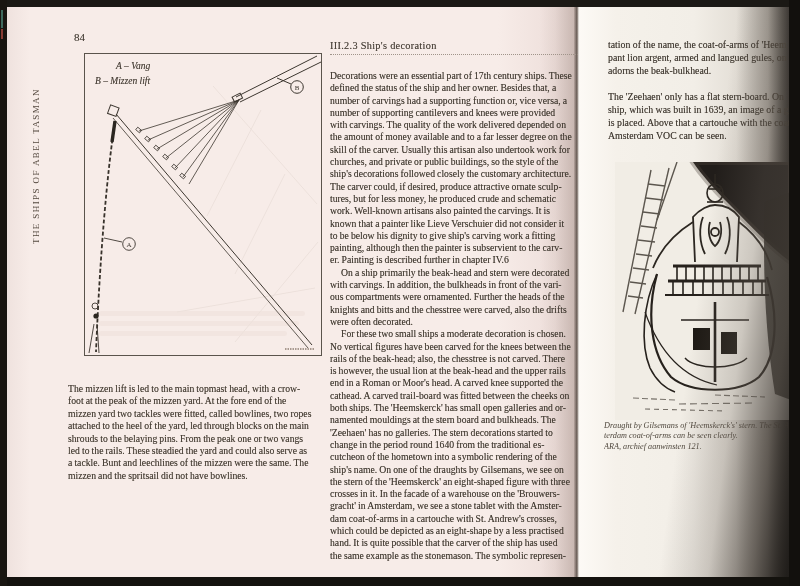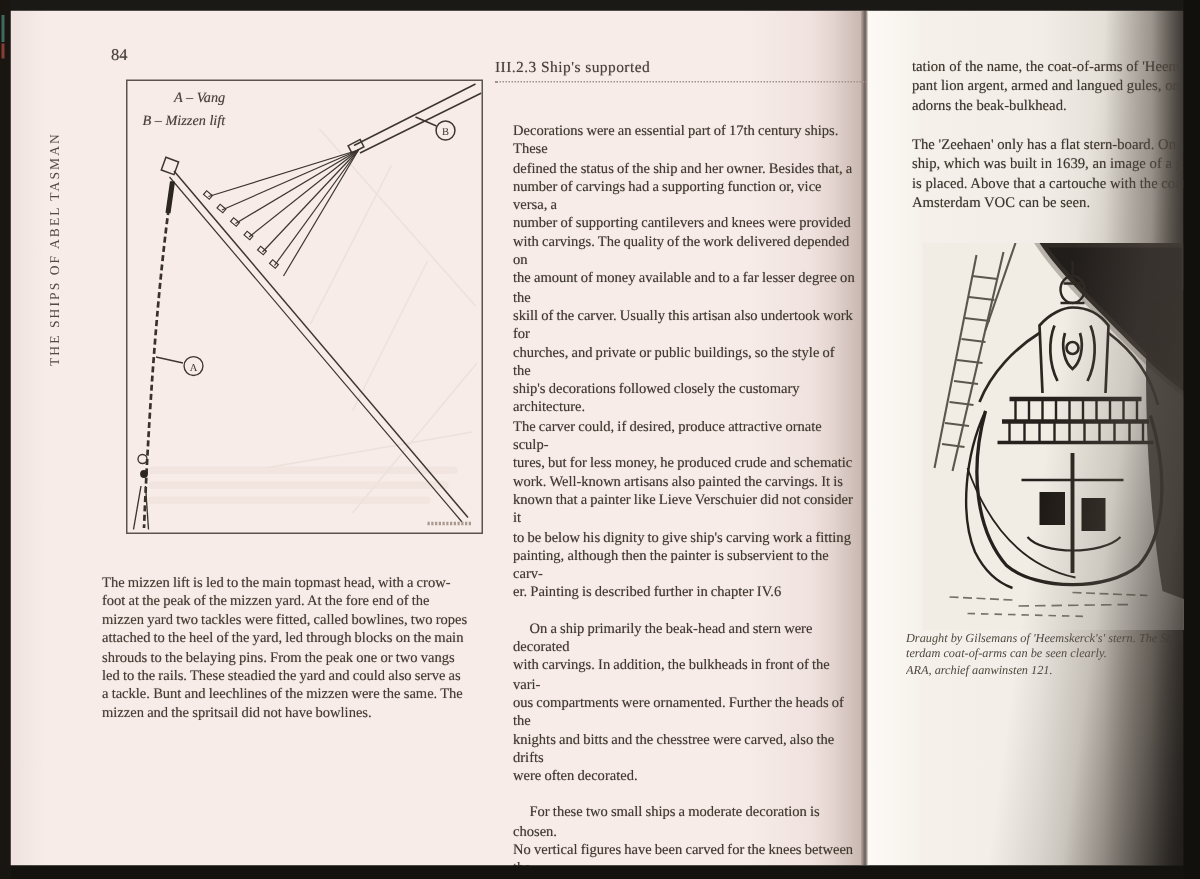--- a/index.html
+++ b/index.html
@@ -28,21 +28,21 @@
     line-height:15px;color:#4a423a;white-space:pre-line;text-align:right;}
   .figsvg{position:absolute;left:0;top:0;}
 
   .softtext{ text-shadow:0 0 .5px rgba(67,60,51,.55); }
   .caption-left{position:absolute;left:68px;top:383px;width:266px;font-size:9.7px;
     line-height:12.4px;white-space:pre-line;word-spacing:-.3px;color:#453d33;}
 
   .col-head{position:absolute;left:330px;top:40px;width:248px;font-size:10.3px;
     letter-spacing:.3px;color:#4a423a;padding-bottom:3px;border-bottom:1px dotted #a0948a;}
   .col-body{position:absolute;left:330px;top:70px;width:252px;overflow:hidden;}
-  .col-body p{margin:12px;font-size:9.7px;line-height:12.3px;white-space:pre-line;
+  .col-body p{margin:0;font-size:9.7px;line-height:12.3px;white-space:pre-line;
     word-spacing:-.3px;color:#413a31;}
   .col-body p.ind{text-indent:11px;}
 
   .rp-text{position:absolute;left:608px;top:38px;width:181px;overflow:hidden;}
   .rp-text p{margin:0 0 12px 0;font-size:9.8px;line-height:13.2px;white-space:pre;
     color:#3e372f;}
   .rp-illo{position:absolute;left:615px;top:162px;width:176px;height:258px;}
   .rp-caption{position:absolute;left:604px;top:421px;width:184px;overflow:hidden;
     font-size:8.2px;font-style:italic;line-height:10.4px;white-space:pre;color:#4e463c;}
   .rp-shadow{position:absolute;left:578px;top:7px;width:211px;height:570px;pointer-events:none;
@@ -132,21 +132,21 @@
 
   <div class="caption-left softtext">The mizzen lift is led to the main topmast head, with a crow-
 foot at the peak of the mizzen yard. At the fore end of the
 mizzen yard two tackles were fitted, called bowlines, two ropes
 attached to the heel of the yard, led through blocks on the main
 shrouds to the belaying pins. From the peak one or two vangs
 led to the rails. These steadied the yard and could also serve as
 a tackle. Bunt and leechlines of the mizzen were the same. The
 mizzen and the spritsail did not have bowlines.</div>
 
-  <div class="col-head softtext">III.2.3 Ship's supported</div>
+  <div class="col-head softtext">III.2.3 Ship's decoration</div>
   <div class="col-body softtext">
     <p>Decorations were an essential part of 17th century ships. These
 defined the status of the ship and her owner. Besides that, a
 number of carvings had a supporting function or, vice versa, a
 number of supporting cantilevers and knees were provided
 with carvings. The quality of the work delivered depended on
 the amount of money available and to a far lesser degree on the
 skill of the carver. Usually this artisan also undertook work for
 churches, and private or public buildings, so the style of the
 ship's decorations followed closely the customary architecture.

